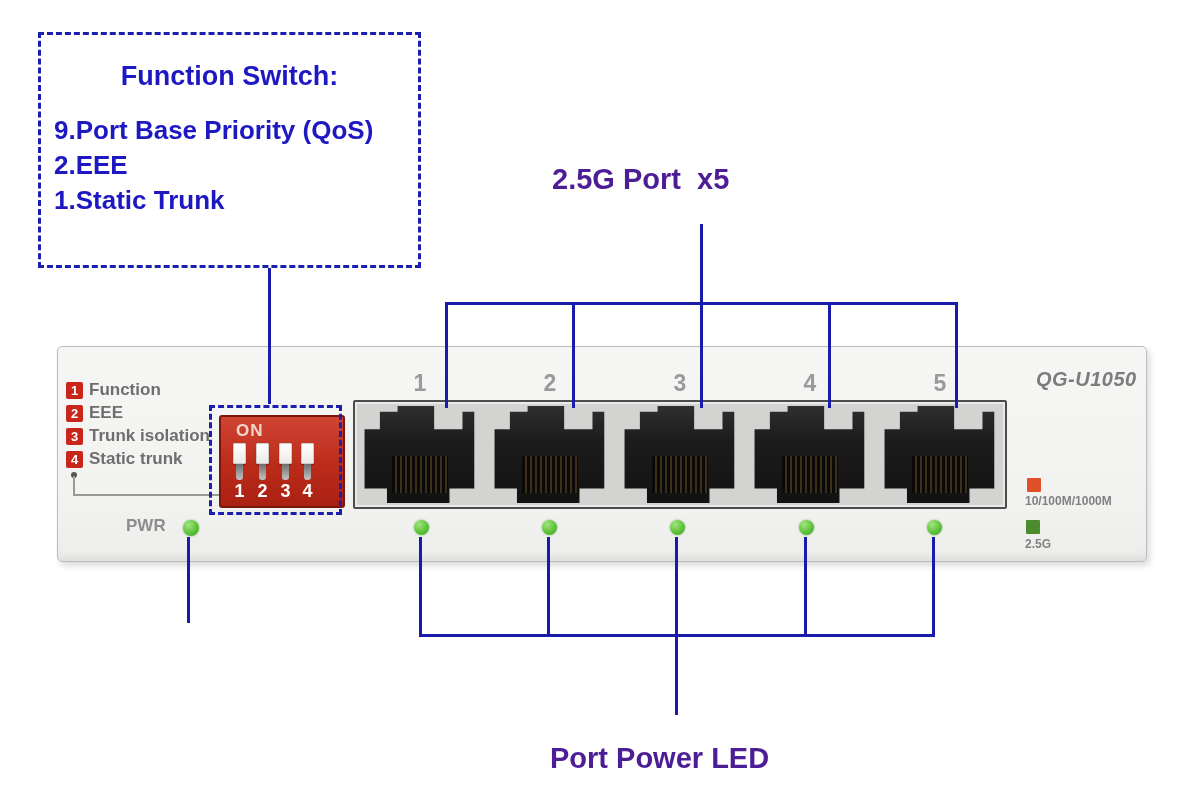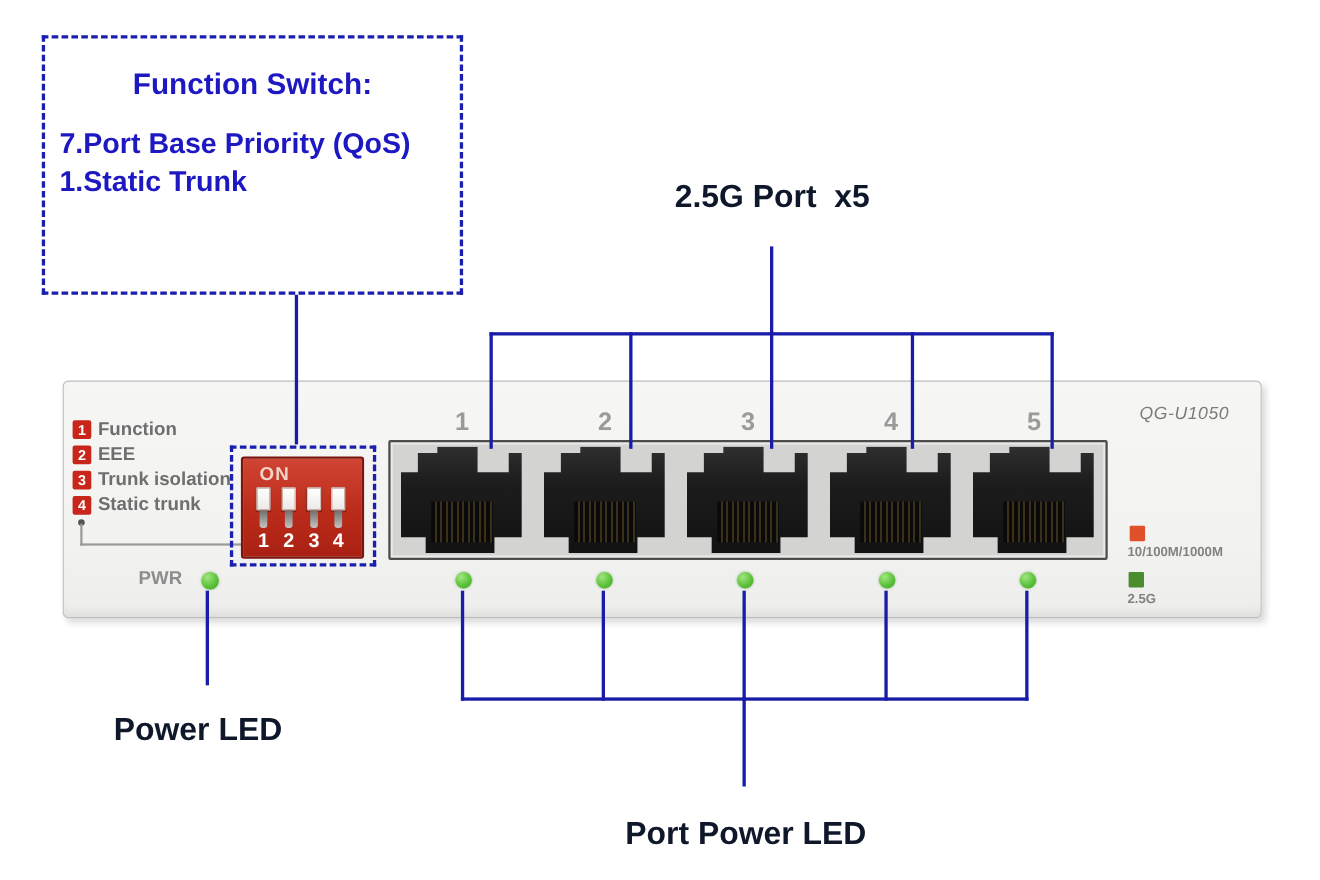--- a/index.html
+++ b/index.html
@@ -2,22 +2,22 @@
 <html><head>
 <meta charset="utf-8">
 <style>
   * { margin:0; padding:0; box-sizing:border-box; }
   html,body { width:1200px; height:800px; background:#ffffff; overflow:hidden;
               font-family:"Liberation Sans", sans-serif; }
   #stage { position:relative; width:1200px; height:800px; background:#ffffff; }
 
   
   .bline { position:absolute; background:#181ca8; z-index:6; }
-  .btext { position:absolute; color:#0f172a; font-weight:600; z-index:6;
-           text-align:center; white-space:pre; }
+  .btext { position:absolute; color:#4c1d95; font-weight:600; z-index:6;
+           white-space:pre; }
 
   
   .fnbox { position:absolute; left:38px; top:32px; width:383px; height:236px;
            border:3px dashed #1a1fae; z-index:6; background:transparent; }
   .fnbox .title { margin-top:26px; text-align:center; font-size:27px; font-weight:600; color:#1d18c2; }
   .fnbox .items { margin-top:21px; margin-left:13px; }
   .fnbox .items div { font-size:26px; line-height:35px; font-weight:600; color:#1d18c2; white-space:nowrap; }
 
   
   .device { position:absolute; left:57px; top:346px; width:1090px; height:216px;
@@ -36,21 +36,21 @@
   .conn-dot { position:absolute; width:6px; height:6px; border-radius:50%; background:#555; z-index:2; }
 
   .pwr-label { position:absolute; left:68px; top:169px; font-size:17px; font-weight:700; color:#8d8d8d; }
   .led { position:absolute; width:16px; height:16px; border-radius:50%;
          background:radial-gradient(circle at 35% 30%, #a2e680, #5cc23a 55%, #3f9e23);
          box-shadow:0 0 2px rgba(60,150,30,.7); }
 
   
   .dipbox { position:absolute; left:151px; top:58px; width:133px; height:110px;
             border:3px dashed #1a1fae; z-index:5; }
-  .dipblk { position:absolute; left:161px; top:68px; width:112px; height:93px;
+  .dipblk { position:absolute; left:161px; top:68px; width:126px; height:93px;
             background:linear-gradient(180deg,#d04433 0%,#bb2b1a 55%,#a92113 100%);
             border:2px solid #7c150c; border-radius:3px; z-index:3; }
   .dip-on { position:absolute; left:15px; top:4px; font-size:17px; font-weight:700;
             color:#f2d5c9; letter-spacing:1px; }
   .lever { position:absolute; top:26px; width:13px; height:37px; }
   .lever .knob { width:13px; height:21px; background:linear-gradient(180deg,#ffffff,#eceae8);
                  border:1px solid #cfcdca; border-radius:1px; box-shadow:0 1px 1px rgba(0,0,0,.35); }
   .lever .slot { width:7px; height:16px; margin:0 auto;
                  background:linear-gradient(180deg,#6e6e6e,#c4c4c2); border-radius:0 0 3px 3px; }
   .dipnum { position:absolute; top:64px; width:17px; text-align:center;
@@ -64,37 +64,38 @@
   .jack { position:absolute; left:6px; top:4px; width:118px; height:97px;
           background:linear-gradient(180deg,#2f2f2f 0%,#1c1c1c 35%,#121212 100%);
           clip-path:polygon(3% 85%,3% 24%,16% 24%,16% 6%,31% 6%,31% 0%,62% 0%,62% 24%,
                             86% 24%,86% 6%,96% 6%,96% 85%,75% 85%,75% 100%,22% 100%,22% 85%); }
   .pins { position:absolute; left:26%; top:52%; width:48%; height:38%;
           background:repeating-linear-gradient(90deg,#090909 0 3px,#3e311b 3px 5px);
           opacity:.95; }
   .pnum { position:absolute; top:23px; width:40px; text-align:center;
           font-size:23px; font-weight:600; color:#9a9a9a; }
 
-  .model { position:absolute; left:978px; top:21px; font-size:16px; font-style:italic;
-           font-weight:400; color:#7c7c7c; letter-spacing:0.5px; white-space:nowrap;text-align:right; }
+  .model { position:absolute; left:978px; top:21px; font-size:20px; font-style:italic;
+           font-weight:700; color:#7c7c7c; letter-spacing:0.5px; white-space:nowrap;text-align:right; }
 
   .sw { position:absolute; width:14px; height:14px; border-radius:1px; }
   .sw-label { position:absolute; font-size:12px; font-weight:600; color:#828282; white-space:nowrap; }
 
   .cap { font-size:29px; }
 </style>
 </head>
 <body>
 
 <div id="stage">
 
   <div class="fnbox">
     <div class="title">Function Switch:</div>
     <div class="items">
-      <div>7.Port Base Priority (QoS)</div>
+      <div>9.Port Base Priority (QoS)</div>
+      <div>2.EEE</div>
       <div>1.Static Trunk</div>
     </div>
   </div>
   <div class="bline" style="left:268px; top:268px; width:3px; height:136px;"></div>
 
   <div class="btext cap" style="left:552px; top:163px; width:300px;">2.5G Port  x5</div>
   <div class="bline" style="left:700px; top:224px; width:3px; height:184px;"></div>
   <div class="bline" style="left:445px; top:302px; width:513px; height:3px;"></div>
   <div class="bline" style="left:445px; top:302px; width:3px; height:106px;"></div>
   <div class="bline" style="left:572px; top:302px; width:3px; height:106px;"></div>
@@ -194,21 +195,20 @@
     <div class="sw-label" style="left:967px; top:190px;">2.5G</div>
 
     <div class="led" style="left:356px; top:173px; width:15px; height:15px;"></div>
     <div class="led" style="left:484px; top:173px; width:15px; height:15px;"></div>
     <div class="led" style="left:612px; top:173px; width:15px; height:15px;"></div>
     <div class="led" style="left:741px; top:173px; width:15px; height:15px;"></div>
     <div class="led" style="left:869px; top:173px; width:15px; height:15px;"></div>
   </div>
 
   <div class="bline" style="left:187px; top:537px; width:3px; height:86px;"></div>
-  <div class="btext cap" style="left:90px; top:648px; width:180px;">Power LED</div>
 
   <div class="bline" style="left:419px; top:537px; width:3px; height:100px;"></div>
   <div class="bline" style="left:547px; top:537px; width:3px; height:100px;"></div>
   <div class="bline" style="left:675px; top:537px; width:3px; height:100px;"></div>
   <div class="bline" style="left:804px; top:537px; width:3px; height:100px;"></div>
   <div class="bline" style="left:932px; top:537px; width:3px; height:100px;"></div>
   <div class="bline" style="left:419px; top:634px; width:516px; height:3px;"></div>
   <div class="bline" style="left:675px; top:634px; width:3px; height:81px;"></div>
   <div class="btext cap" style="left:550px; top:742px; width:256px;">Port Power LED</div>
 

